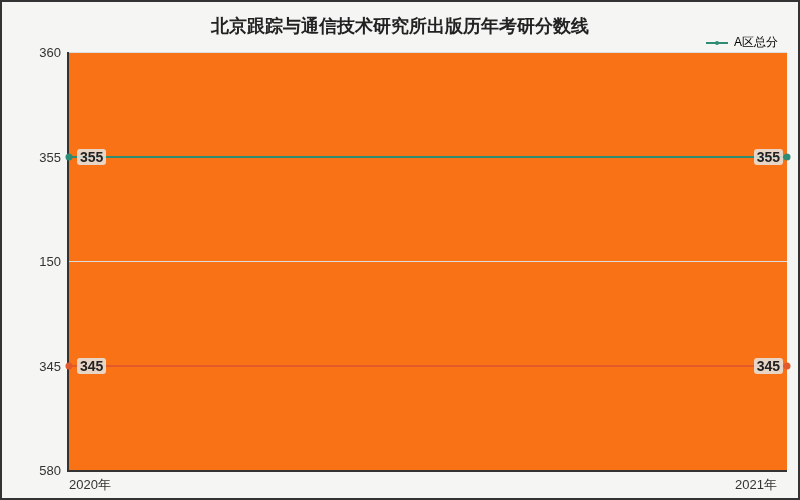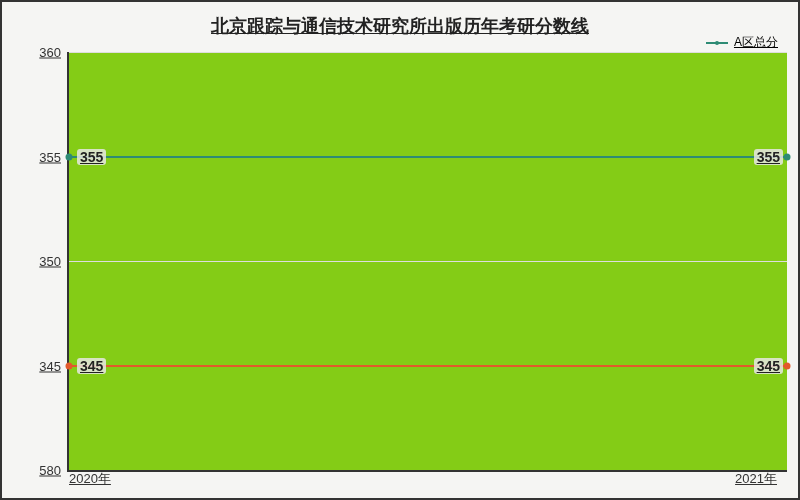--- a/index.html
+++ b/index.html
@@ -1,15 +1,15 @@
 <!DOCTYPE html>
 <html><head>
 <meta charset="utf-8">
 <style>
-  * { box-sizing: border-box; text-decoration: underline; }
+  * { box-sizing: border-box; }
   body {
     margin: 0;
     padding: 0;
     width: 800px;
     height: 500px;
     background: #f5f5f3;
     font-family: "Microsoft YaHei", Arial, sans-serif;
     position: relative;
     border: 2px solid #333;
   }
@@ -56,39 +56,40 @@
   .swatch-b::after { background: #e25a2b; }
 
   .plot {
     position: absolute;
     left: 65px;
     top: 50px;
     width: 720px;
     height: 420px;
     border-left: 2px solid #333;
     border-bottom: 2px solid #333;
-    background: #84cc16;
+    background: #f97316;
   }
   .gridline {
     position: absolute;
     left: 0;
     width: 100%;
     border-top: 1px solid #ddd;
   }
   .ytick {
     position: absolute;
     right: 100%;
     margin-right: 8px;
     transform: translateY(-50%);
     font-size: 13px;
     color: #333;
   }
   .xtick {
     position: absolute;
     top: 100%;
+    margin-top: 6px;
     font-size: 13px;
     color: #333;
   }
   .series-line {
     position: absolute;
     left: 0;
     width: 100%;
     height: 2px;
   }
   .line-a { background: #2e8b74; }
@@ -129,21 +130,21 @@
 </div>
 
 <div class="plot">
   <div class="gridline" style="top:0%"></div>
   <div class="gridline" style="top:25%"></div>
   <div class="gridline" style="top:50%"></div>
   <div class="gridline" style="top:75%"></div>
 
   <span class="ytick" style="top:0%">360</span>
   <span class="ytick" style="top:25%">355</span>
-  <span class="ytick" style="top:50%">350</span>
+  <span class="ytick" style="top:50%">150</span>
   <span class="ytick" style="top:75%">345</span>
   <span class="ytick" style="top:100%">580</span>
 
   <span class="xtick" style="left:0; transform:translateX(0);">2020年</span>
   <span class="xtick" style="right:10px;">2021年</span>
 
   <div class="series-line line-a" style="top:calc(25% - 1px);"></div>
   <div class="series-line line-b" style="top:calc(75% - 1px);"></div>
 
   <div class="pt pt-a" style="left:0%; top:25%;"></div>

